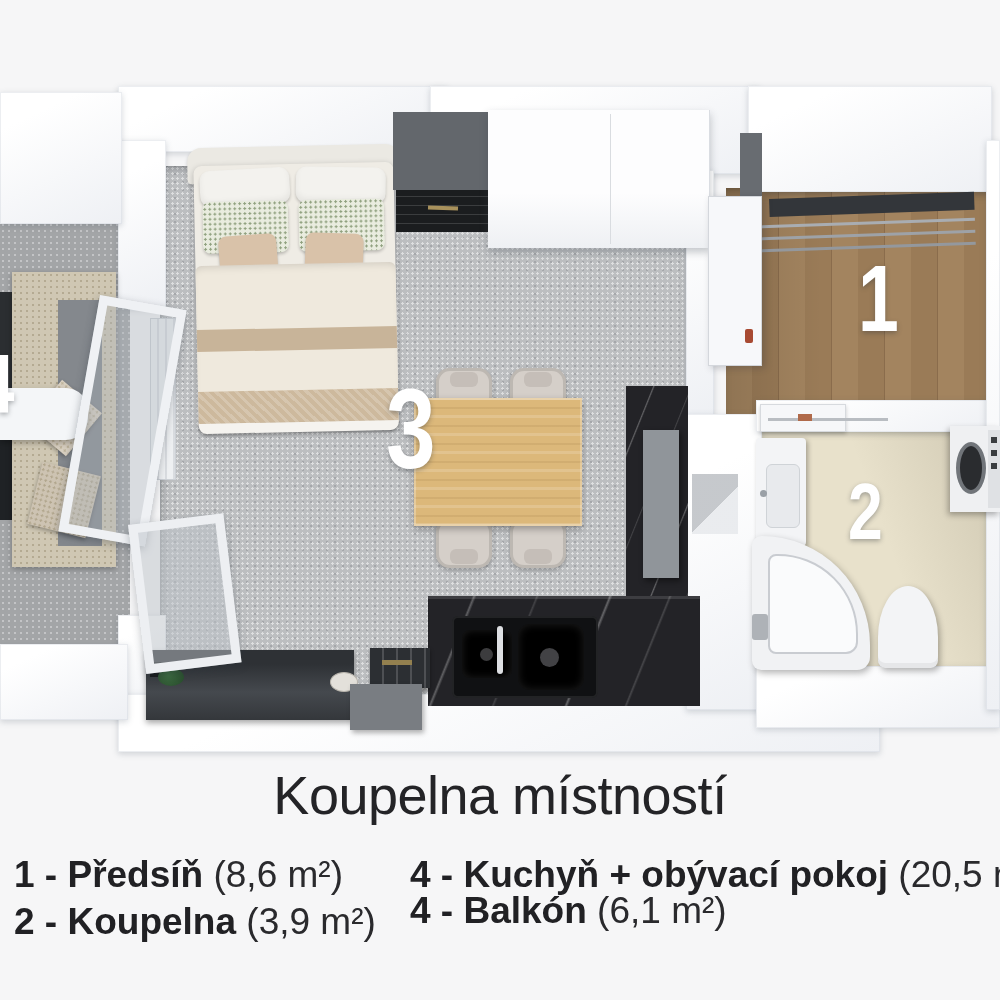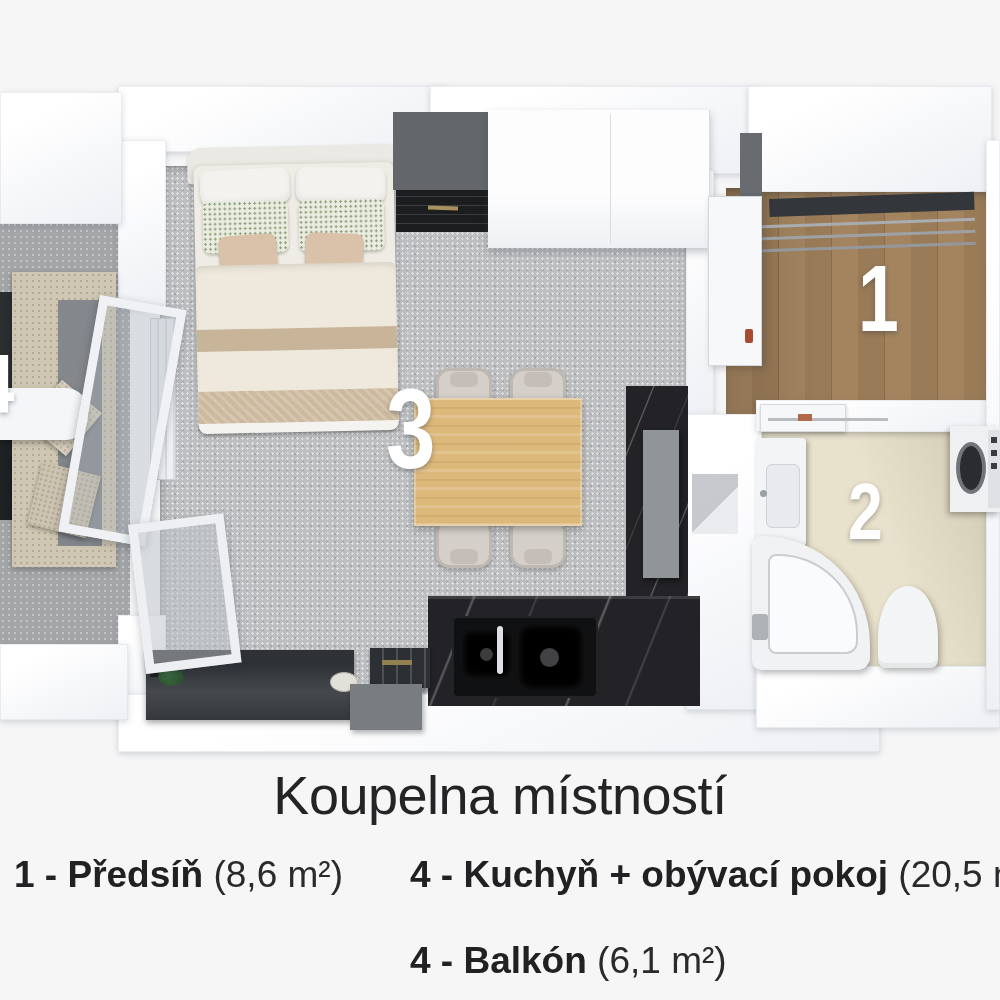--- a/index.html
+++ b/index.html
@@ -194,21 +194,21 @@
   .num-3{left:386px;top:372px;font-size:114px;}
   .num-4{left:-22px;top:342px;font-size:84px;}
 
   
   .legend-title{position:absolute;left:0;right:0;top:764px;text-align:center;z-index:8;
     font-size:54px;color:#242427;letter-spacing:-.5px;}
   .legend-item{position:absolute;font-size:37px;color:#212124;white-space:nowrap;z-index:8;}
   .legend-item .lbl{font-weight:700;}
   .legend-item .area{font-weight:400;color:#2a2a2d;}
   .li-1{left:14px;top:854px;} .li-2{left:14px;top:901px;}
-  .li-3{left:410px;top:854px;} .li-4{left:410px;top:940px;}
+  .li-3{left:410px;top:854px;} .li-4{left:410px;top:890px;}
 </style>
 </head>
 <body>
 
 <div id="stage">
 
   <div class="carpet"></div>
   <div class="wood"></div>
   <div class="bathfloor"></div>
   <div class="balconyfloor"></div>
@@ -330,20 +330,24 @@
   <div class="roomnum num-1">1</div>
   <div class="roomnum num-2">2</div>
   <div class="roomnum num-3">3</div>
   <div class="roomnum num-4">4</div>
 
   <div class="legend-title">Koupelna místností</div>
   <div class="legend-item li-1">
     <span class="lbl">1 - Předsíň</span>
     <span class="area">(8,6 m²)</span>
   </div>
+  <div class="legend-item li-2">
+    <span class="lbl">2 - Koupelna</span>
+    <span class="area">(3,9 m²)</span>
+  </div>
   <div class="legend-item li-3">
     <span class="lbl">4 - Kuchyň + obývací pokoj</span>
     <span class="area">(20,5 m²)</span>
   </div>
   <div class="legend-item li-4">
     <span class="lbl">4 - Balkón</span>
     <span class="area">(6,1 m²)</span>
   </div>
 
 </div>

